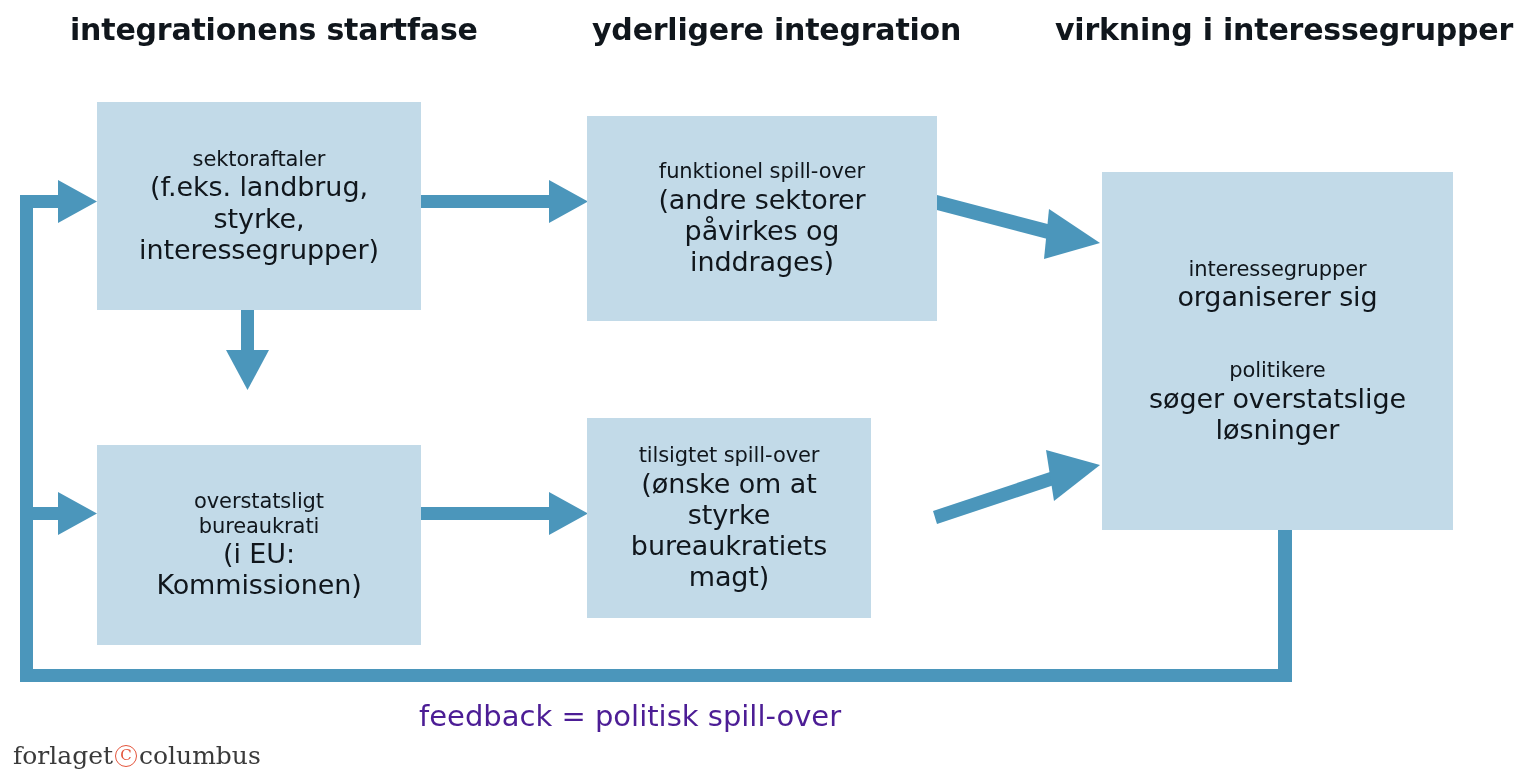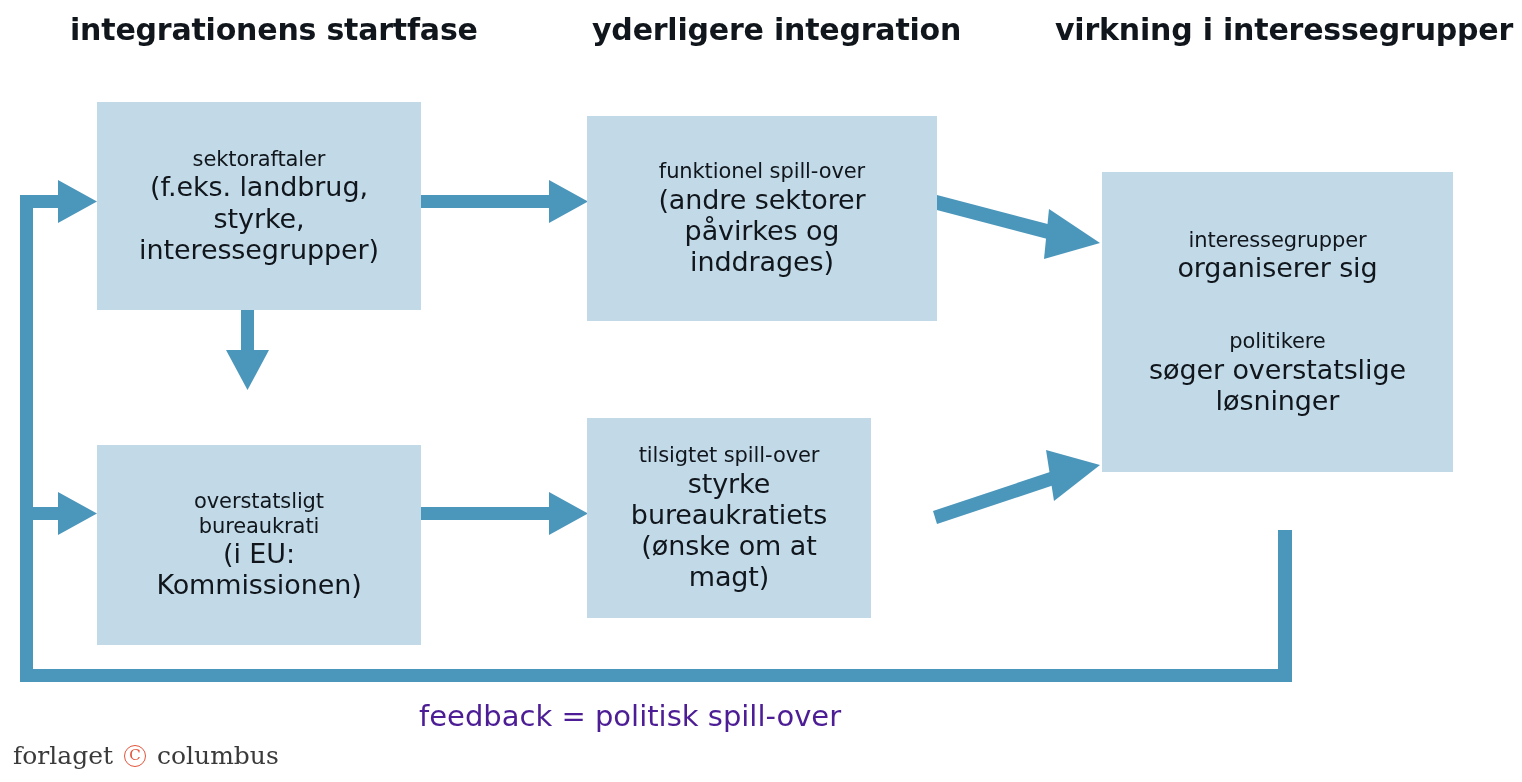--- a/index.html
+++ b/index.html
@@ -70,21 +70,21 @@
     white-space: nowrap;
   }
   .logo {
     position: absolute;
     font-family: "DejaVu Serif", serif;
     font-size: 25px;
     color: #3a3a3a;
     white-space: nowrap;
     display: flex;
     align-items: center;
-    gap: 11px;
+    gap: 2px;
   }
   .logo .c-mark {
     display: inline-flex;
     align-items: center;
     justify-content: center;
     width: 22px;
     height: 22px;
     border: 1.6px solid #e4553c;
     border-radius: 50%;
     color: #e4553c;
@@ -149,26 +149,26 @@
 
   <div class="node" style="left:587px; top:100px; width:350px; height:205px;margin-top:16px;">
     <div class="title">funktionel spill-over</div>
     <div class="sub">(andre sektorer</div>
     <div class="sub">påvirkes og</div>
     <div class="sub">inddrages)</div>
   </div>
 
   <div class="node" style="left:587px; top:418px; width:284px; height:200px;">
     <div class="title">tilsigtet spill-over</div>
+    <div class="sub">(ønske om at</div>
     <div class="sub">styrke bureaukratiets</div>
-    <div class="sub">(ønske om at</div>
     <div class="sub">magt)</div>
   </div>
 
-  <div class="node" style="left:1102px; top:172px; width:351px; height:300px;">
+  <div class="node" style="left:1102px; top:172px; width:351px; height:358px;">
     <div class="node-group">
       <div class="title">interessegrupper</div>
       <div class="sub">organiserer sig</div>
     </div>
     <div class="gap"></div>
     <div class="node-group">
       <div class="title">politikere</div>
       <div class="sub">søger overstatslige</div>
       <div class="sub">løsninger</div>
     </div>

